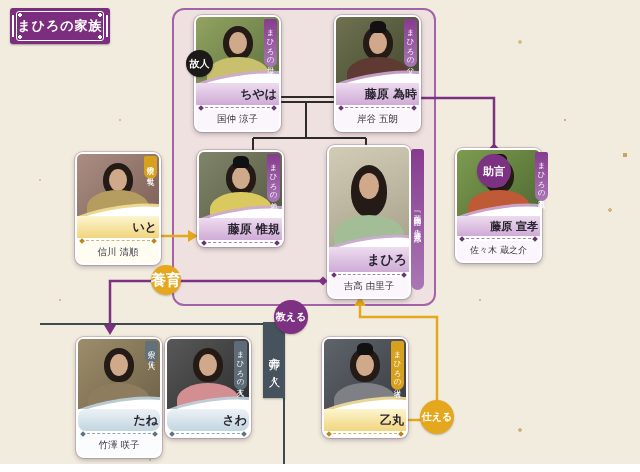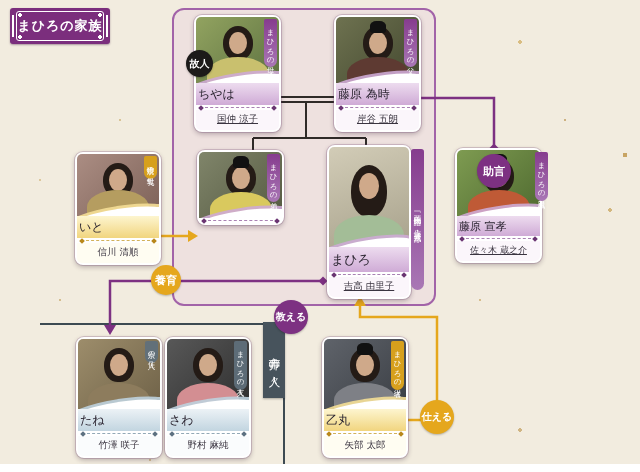--- a/index.html
+++ b/index.html
@@ -43,40 +43,40 @@
   .photo{position:relative;height:66px;border-radius:5px 5px 0 0;overflow:hidden;}
   .fig-hair{position:absolute;left:50%;top:9px;transform:translateX(-50%);width:30px;height:34px;border-radius:50% 50% 46% 46%;background:#241b16;}
   .fig-face{position:absolute;left:50%;top:15px;transform:translateX(-50%);width:18px;height:22px;border-radius:50%;background:#cfa98a;}
   .fig-robe{position:absolute;left:50%;bottom:-8px;transform:translateX(-50%);width:62px;height:34px;border-radius:50% 50% 0 0;}
   .hat{position:absolute;left:50%;top:4px;transform:translateX(-50%);width:16px;height:12px;border-radius:40% 40% 20% 20%;background:#111;}
   .sw1{position:absolute;bottom:-14px;left:-15%;width:130%;height:24px;background:rgba(210,180,215,.85);border-radius:50%;transform:rotate(-9deg);}
   .sw2{position:absolute;bottom:-17px;left:-15%;width:130%;height:24px;background:#fff;border-radius:50%;transform:rotate(-9deg);}
   .ribbon{position:absolute;top:2px;right:2px;width:13px;padding:4px 0 5px;z-index:3;
     writing-mode:vertical-rl;color:#fff;font-size:7.5px;letter-spacing:1px;line-height:13px;
     text-align:center;border-radius:2px 2px 7px 7px;}
-  .nm{position:relative;text-align:left;font-size:12px;font-weight:normal;color:#2a2430;padding:3px 2px 2px;white-space:nowrap;}
+  .nm{position:relative;text-align:right;font-size:12px;font-weight:bold;color:#2a2430;padding:3px 2px 2px;white-space:nowrap;}
   .divider{display:flex;align-items:center;gap:2px;padding:0 3px;height:5px;}
   .dia{width:4px;height:4px;transform:rotate(45deg);flex:0 0 auto;}
   .dash{flex:1;border-top:1px dashed #a981b3;height:0;}
   .actor{text-align:center;font-size:9.5px;color:#3a3440;padding:3px 1px 4px;border-radius:0 0 5px 5px;white-space:nowrap;}
   
   .t-purple .nm{background:linear-gradient(180deg,#eddcef 0%,#cfabd6 100%);}
   .t-purple .ribbon{background:linear-gradient(180deg,#863c8e,#a977b5);}
-  .t-purple .actor{background:#fbf6fb;text-decoration:underline;}
+  .t-purple .actor{background:#fbf6fb;}
   .t-purple .dia{background:#6a3472;}
   .t-purple .sw1{background:rgba(205,170,212,.9);}
   
   .t-gold .nm{background:linear-gradient(180deg,#fdf5cf 0%,#f1d57f 100%);}
   .t-gold .ribbon{background:#d7a01d;}
   .t-gold .actor{background:#fffdf2;}
   .t-gold .dia{background:#b8871a;}
   .t-gold .dash{border-color:#d2b25a;}
   .t-gold .sw1{background:rgba(244,222,150,.9);}
   
-  .t-blue .nm{background:linear-gradient(180deg,#ecf2f6 0%,#c2d5e0 100%);}
+  .t-blue .nm{background:linear-gradient(180deg,#ecf2f6 0%,#c2d5e0 100%);border-radius:8px;}
   .t-blue .ribbon{background:rgba(96,112,124,.92);}
   .t-blue .actor{background:#fafcfd;}
   .t-blue .dia{background:#5d7181;}
   .t-blue .dash{border-color:#93a9b6;}
   .t-blue .sw1{background:rgba(190,210,222,.9);}
   
   .ph-chiyaha{background:linear-gradient(135deg,#92a360 0%,#5c7140 100%);}
   .ph-tametoki{background:linear-gradient(135deg,#6e7250 0%,#43482f 100%);}
   .ph-nobunori{background:linear-gradient(135deg,#80856a 0%,#555a42 100%);}
   .ph-mahiro{background:linear-gradient(160deg,#d2ccb7 0%,#a8a28c 100%);}
@@ -103,21 +103,21 @@
   #card-sawa{left:165px;top:337px;width:82px;} #card-sawa .photo{height:70px;}
   #card-otomaru{left:322px;top:337px;width:82px;} #card-otomaru .photo{height:70px;}
   
   .cbadge{position:absolute;z-index:20;border-radius:50%;display:flex;align-items:center;
     justify-content:center;color:#fff;font-weight:bold;box-shadow:0 1px 2px rgba(0,0,0,.25);margin-top:44px;}
   .cbadge.purple{background:#7d3182;}
   .cbadge.gold{background:#e5a71d;}
   .cbadge.black{background:#1c1a19;}
   #badge-deceased{left:186px;top:6px;width:27px;height:27px;font-size:10px;}
   #badge-advice{left:477px;top:110px;width:34px;height:34px;font-size:11px;}
-  #badge-nurture{left:151px;top:221px;width:30px;height:30px;font-size:11px;text-align:center;}
+  #badge-nurture{left:151px;top:221px;width:30px;height:30px;font-size:15px;text-align:center;}
   #badge-teach{left:274px;top:256px;width:34px;height:34px;font-size:10px;}
   #badge-serve{left:420px;top:356px;width:34px;height:34px;font-size:10px;}
   
   .group-ribbon{position:absolute;left:263px;top:322px;width:22px;height:76px;background:#47535c;
     z-index:8;display:flex;align-items:center;justify-content:center;writing-mode:vertical-rl;
     color:#fff;font-size:11.5px;letter-spacing:2px;box-shadow:0 1px 2px rgba(0,0,0,.3);}
 </style>
 </head>
 <body>
 
@@ -212,20 +212,21 @@
   <div class="card t-purple" id="card-nobunori">
     <div class="photo ph-nobunori">
       <div class="fig-hair"></div>
       <div class="fig-face"></div>
       <div class="hat"></div>
       <div class="fig-robe robe-nobunori"></div>
       <div class="sw1"></div>
       <div class="sw2"></div>
     </div>
     <div class="ribbon">まひろの弟</div>
+    <div class="nm">藤原 惟規</div>
     <div class="divider">
         <span class="dia"></span>
         <span class="dash"></span>
         <span class="dia"></span>
       </div>
   </div>
 
   <div class="card t-purple" id="card-mahiro">
     <div class="photo ph-mahiro">
       <div class="fig-hair" style="width:36px;height:52px;top:18px;"></div>
@@ -307,40 +308,38 @@
       <div class="sw1"></div>
       <div class="sw2"></div>
     </div>
     <div class="ribbon">まひろの友人</div>
     <div class="nm">さわ</div>
     <div class="divider">
         <span class="dia"></span>
         <span class="dash"></span>
         <span class="dia"></span>
       </div>
-    <div class="actor">野村 麻純</div>
   </div>
 
   <div class="card t-gold" id="card-otomaru">
     <div class="photo ph-otomaru">
       <div class="fig-hair"></div>
       <div class="fig-face"></div>
       <div class="hat"></div>
       <div class="fig-robe robe-otomaru"></div>
       <div class="sw1"></div>
       <div class="sw2"></div>
     </div>
     <div class="ribbon">まひろの従者</div>
     <div class="nm">乙丸</div>
     <div class="divider">
         <span class="dia"></span>
         <span class="dash"></span>
         <span class="dia"></span>
       </div>
-    <div class="actor">矢部 太郎</div>
   </div>
 
   <div class="cbadge black" id="badge-deceased">故人</div>
   <div class="cbadge purple" id="badge-advice">助言</div>
   <div class="cbadge gold" id="badge-nurture">養育</div>
   <div class="cbadge purple" id="badge-teach">教える</div>
   <div class="cbadge gold" id="badge-serve">仕える</div>
 
   <div class="group-ribbon">市井の人々</div>
 

